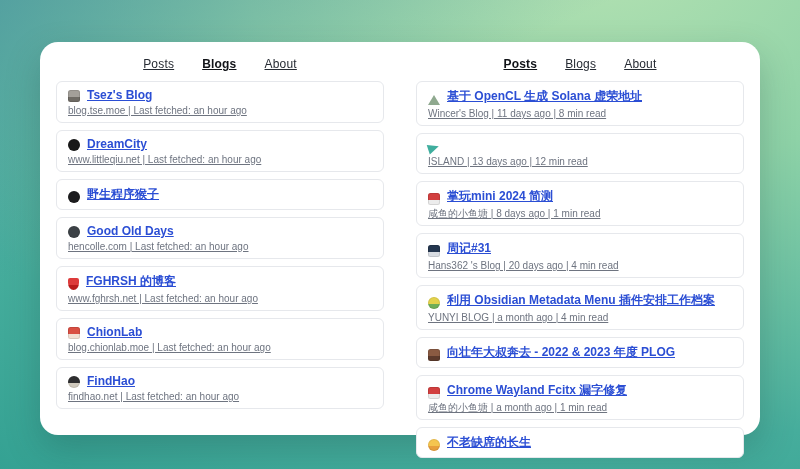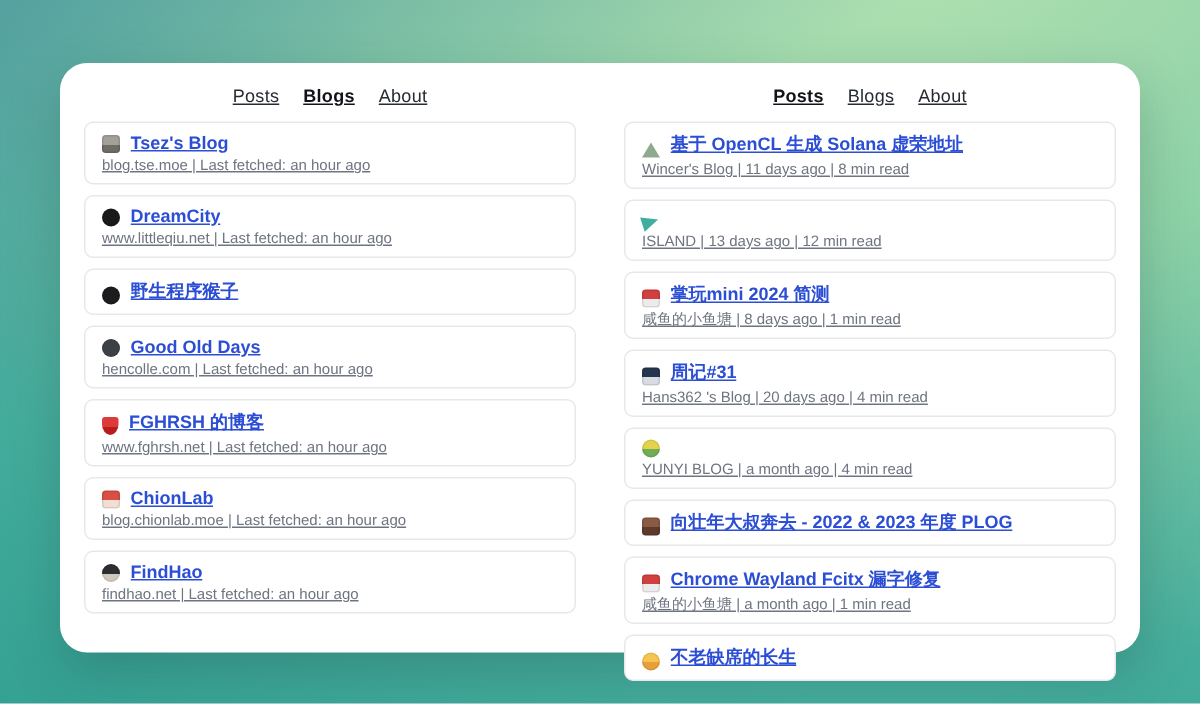--- a/index.html
+++ b/index.html
@@ -11,21 +11,21 @@
       radial-gradient(130% 150% at 74% -12%, #b5e2b2 0%, #8ed2a7 34%, #46ad9c 72%, #2f9e90 100%);
   }
   .app {
     position: absolute; left: 40px; top: 42px; width: 720px; height: 393px;
     background: #ffffff; border-radius: 18px;
     box-shadow: 0 14px 34px rgba(20,60,60,0.25);
     padding: 12px 16px 10px; box-sizing: border-box;
   }
   .columns { display: flex; gap: 32px; height: 100%; }
   .col { flex: 1 1 0; min-width: 0; }
-  .nav { display: flex; justify-content: center; gap: 16px; margin: 3px 0 10px; }
+  .nav { display: flex; justify-content: center; gap: 28px; margin: 3px 0 10px; }
   .nav a {
     font-size: 12px; color: #262b33; text-decoration: underline; cursor: pointer;
     letter-spacing: .2px;
   }
   .nav a.active { font-weight: bold; color: #111318; }
   .card {
     border: 1px solid #e6e8ec; border-radius: 6px; background: #fff;
     padding: 6px 11px 6px; margin-bottom: 7px; box-sizing: border-box;
   }
   .card-title-row { display: flex; align-items: flex-end; gap: 7px; min-height: 13px; }
@@ -153,20 +153,21 @@
     <div class="card-title-row">
       <span class="favicon shape-square" style="background: linear-gradient(rgb(36, 54, 79) 0px, rgb(36, 54, 79) 55%, rgb(216, 220, 226) 55%, rgb(216, 220, 226) 100%);"></span>
       <a class="title">周记#31</a>
     </div>
     <div class="meta">Hans362 's Blog | 20 days ago | 4 min read</div>
   </div>
 
   <div class="card">
     <div class="card-title-row">
       <span class="favicon shape-circle" style="background: linear-gradient(rgb(227, 210, 75) 0px, rgb(227, 210, 75) 55%, rgb(111, 174, 87) 55%, rgb(111, 174, 87) 100%);"></span>
+      <a class="title">利用 Obsidian Metadata Menu 插件安排工作档案</a>
     </div>
     <div class="meta">YUNYI BLOG | a month ago | 4 min read</div>
   </div>
 
   <div class="card">
     <div class="card-title-row">
       <span class="favicon shape-square" style="background: linear-gradient(rgb(138, 90, 66) 0px, rgb(138, 90, 66) 55%, rgb(93, 58, 44) 55%, rgb(93, 58, 44) 100%);"></span>
       <a class="title">向壮年大叔奔去 - 2022 &amp; 2023 年度 PLOG</a>
     </div>
   </div>

